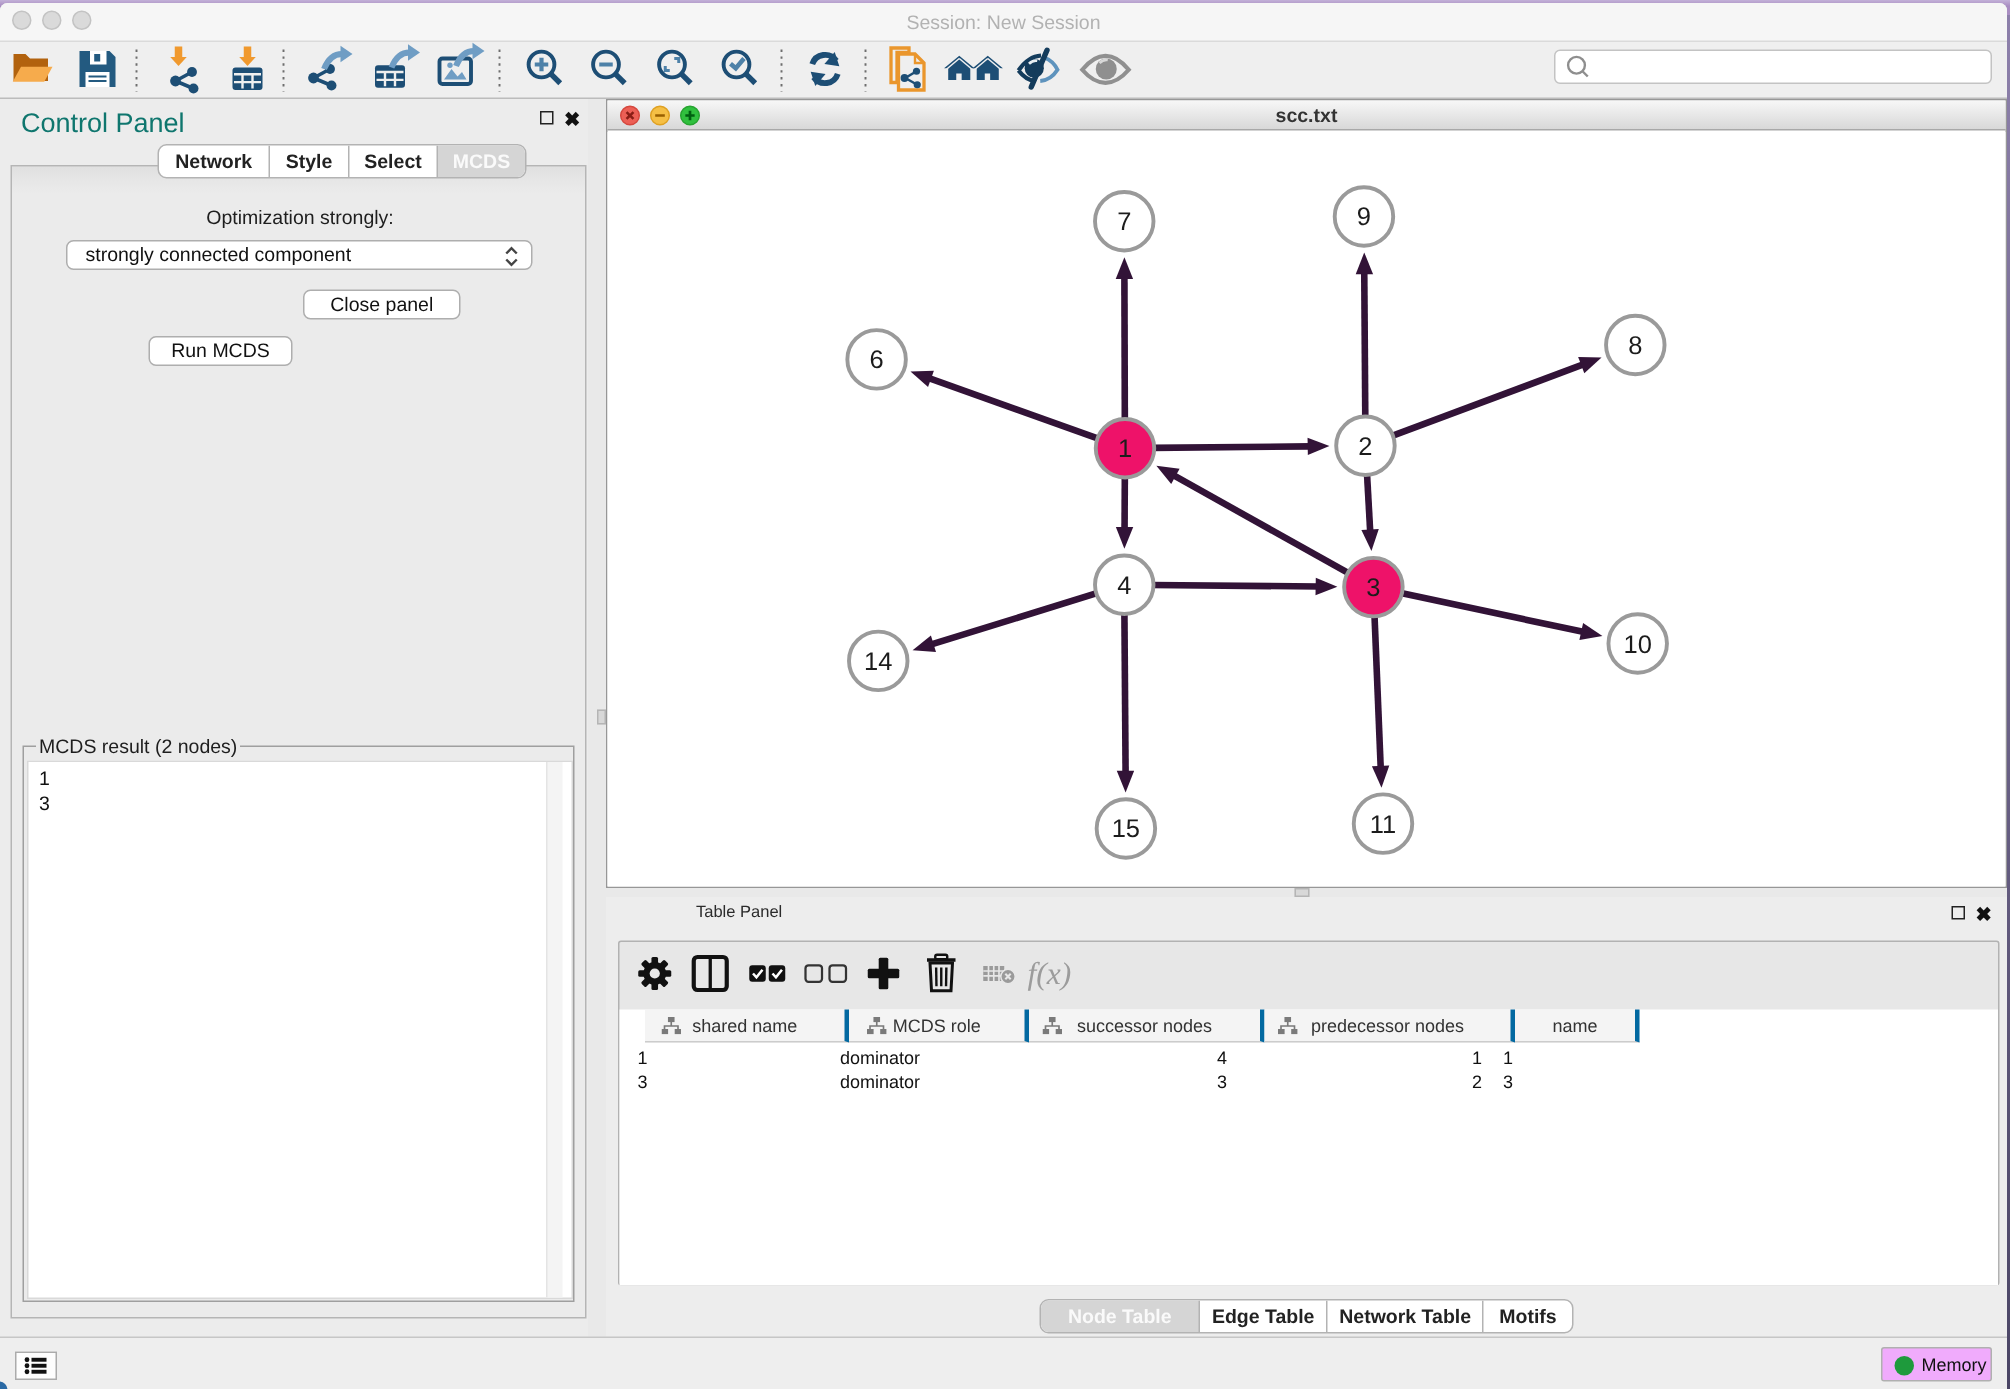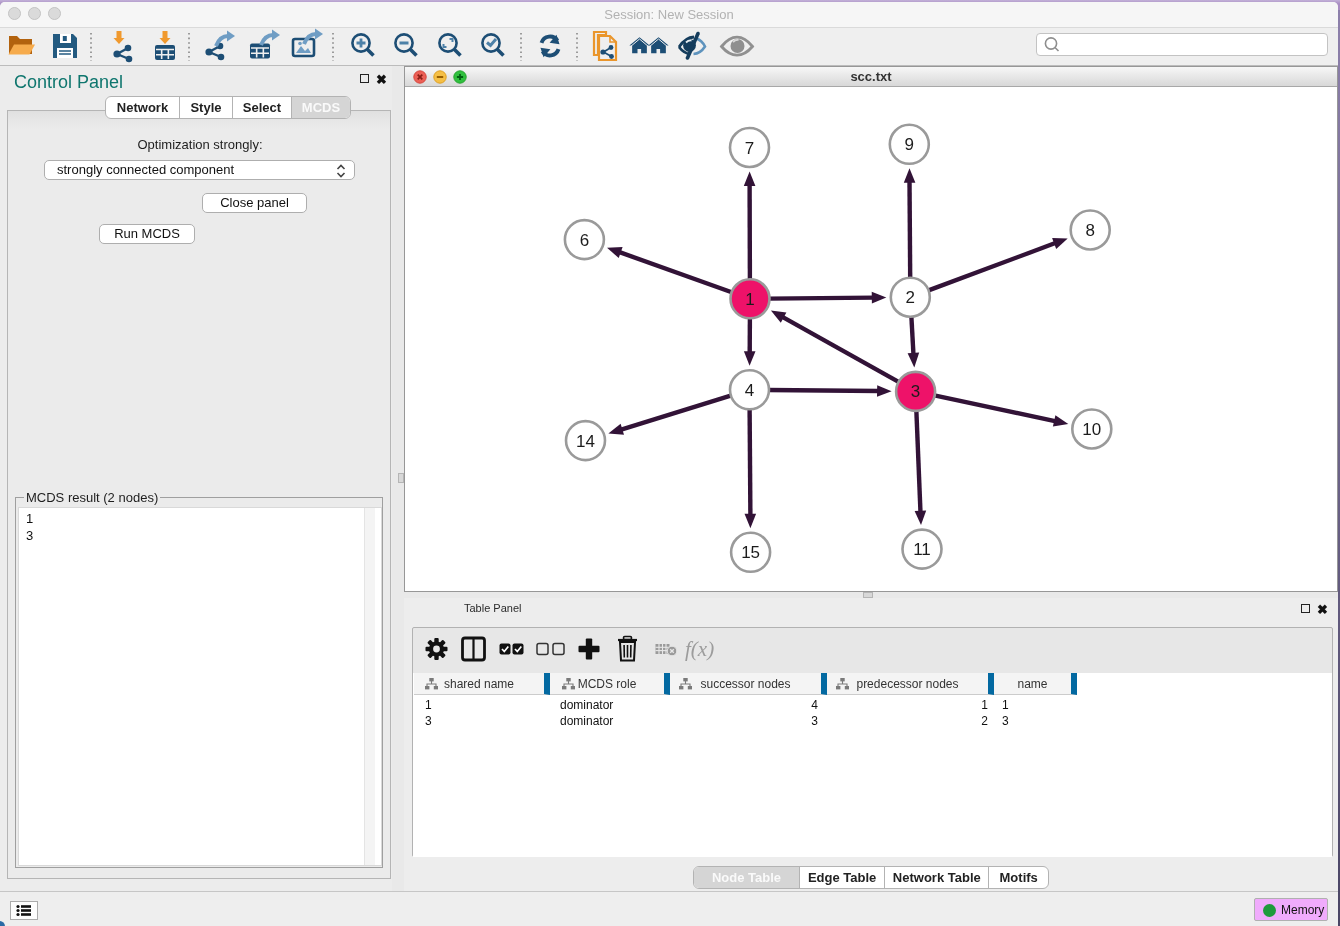--- a/index.html
+++ b/index.html
@@ -74,21 +74,21 @@
   #net-titlebar .title { position:absolute; width:100%; text-align:center; line-height:20px;
     font-size:13px; font-weight:bold; color:#333; }
   #net-canvas { position:absolute; top:21px; left:0; width:932px; height:503px; background:#fff; }
   
   #tpanel { position:absolute; top:596px; left:404px; width:934px; height:293px; background:#ededed; }
   #tpanel .hdr { position:absolute; top:4px; left:13px; font-size:11px; color:#2b2b2b;margin-left:47px; }
   #tcontainer { position:absolute; top:29px; left:8px; width:921px; height:230px;
     background:#e7e7e7; border:1px solid #b2b2b2; border-radius:2px; }
   #ttable { position:absolute; top:45px; left:0; width:919px; height:184px; background:#fff; }
   .thead { position:absolute; top:0; height:22px; background:#f4f4f4;
-    border-bottom:1px solid #cccccc; border-right:6px solid #0369a1; }
+    border-bottom:1px solid #cccccc; border-right:3px solid #0369a1;margin-left:16px; }
   .thead .lab { position:absolute; top:0; width:100%; text-align:center; line-height:22px;
     font-size:12px; color:#333; }
   .cell { position:absolute; font-size:12px; color:#111; line-height:16px; }
   #btabs { top:268px; left:289px; width:356px; height:23px; z-index:5; }
   #btabs .w1{width:112px;} #btabs .w2{width:90px;} #btabs .w3{width:110px;} #btabs .w4{width:62px;}
   
   #statusbar { position:absolute; top:889px; left:0; width:100%; height:35px;
     background:#eeeeee; border-top:1px solid #c6c6c6; }
   #listbtn { position:absolute; top:9px; left:10px; width:28px; height:19px;
     background:#fdfdfd; border:1px solid #ababab; }

